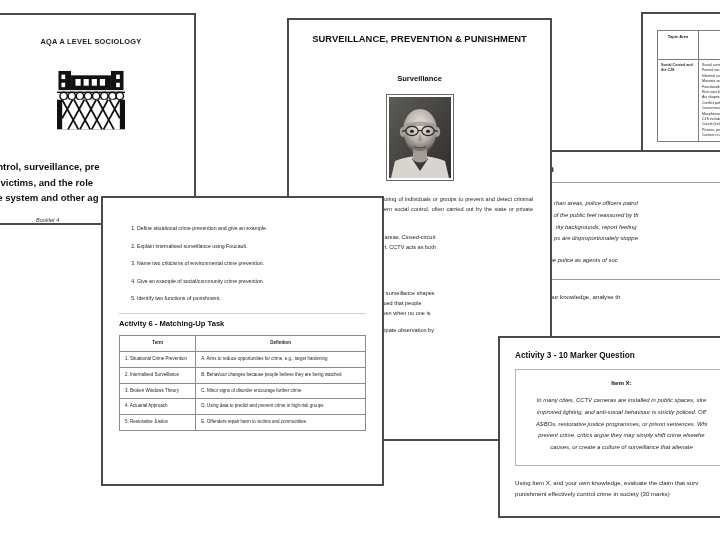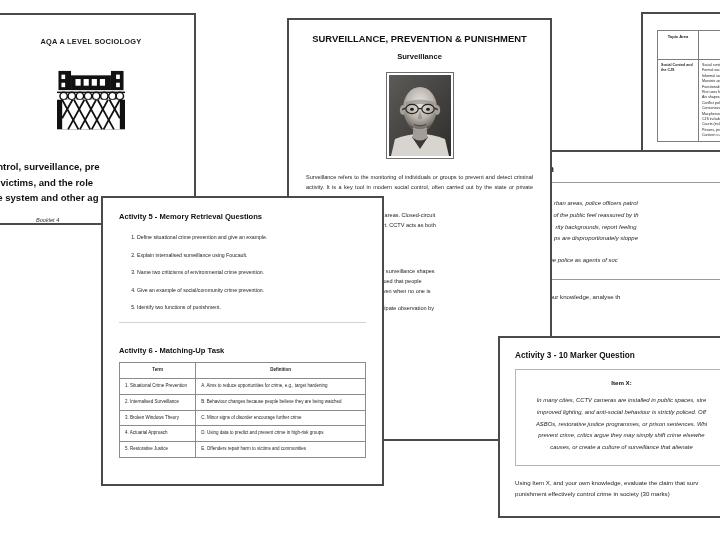--- a/index.html
+++ b/index.html
@@ -40,21 +40,21 @@
 
   
   #card-surveillance{left:287px;top:18px;width:265px;height:423px;}
   .surv-inner{padding:13px 17px;}
   .surv-h1{
     text-align:center;font-size:9.4px;font-weight:700;color:#111;
     letter-spacing:.005em;
   }
   .surv-h2{
     text-align:center;font-size:7.6px;font-weight:700;color:#111;
-    margin-top:8px;
+    margin-top:30px;
   }
   .portrait-wrap{margin:11px auto 0;width:62px;height:81px;
     border:1px solid #6d6d6d;padding:2px;background:#fff;}
   .portrait{width:100%;height:100%;display:block;}
   .surv-p{
     font-size:5.55px;line-height:1.85;color:#1d1d1d;
     text-align:justify;margin-top:13px;
   }
   .surv-h3{font-size:5.9px;font-weight:700;color:#111;margin-top:12px;}
   .surv-p2{
@@ -91,21 +91,21 @@
 
   
   #card-activity56{left:101px;top:196px;width:283px;height:290px;}
   .a56-inner{padding:14px 16px;}
   .a5-title{font-size:7.6px;font-weight:700;color:#111;}
   .a5-list{margin:12px 0 0 0;padding-left:18px;}
   .a5-list li{
     font-size:5.2px;line-height:1.55;color:#1d1d1d;margin-bottom:9.5px;
   }
   .a56-sep{border:0;border-top:1px solid #d2d2d2;margin:11px 0 0 0;}
-  .a6-title{font-size:7.6px;font-weight:700;color:#111;margin-top:23px;}
+  .a6-title{font-size:7.6px;font-weight:700;color:#111;margin-top:5px;}
   table.match{
     border-collapse:collapse;width:100%;margin-top:7px;font-size:4.5px;
   }
   table.match th,table.match td{
     border:.7px solid #8b8b8b;padding:4px 5px;color:#1d1d1d;
     vertical-align:top;line-height:1.5;
   }
   table.match th{font-weight:700;text-align:center;font-size:4.5px;}
   table.match td.term{width:31%;}
 
@@ -312,21 +312,20 @@
       </div>
       <div class="a3-q">
         <div>Using Item X, and your own knowledge, evaluate the claim that surv</div>
         <div>punishment effectively control crime in society (30 marks)</div>
       </div>
     </div>
   </div>
 
   <div class="page" id="card-activity56">
     <div class="a56-inner">
-      <div class="a5-title">Activity 5 - Memory Retrieval Questions</div>
       <ol class="a5-list">
         <li>Define situational crime prevention and give an example.</li>
         <li>Explain internalised surveillance using Foucault.</li>
         <li>Name two criticisms of environmental crime prevention.</li>
         <li>Give an example of social/community crime prevention.</li>
         <li>Identify two functions of punishment.</li>
       </ol>
 
       <hr class="a56-sep">
 

